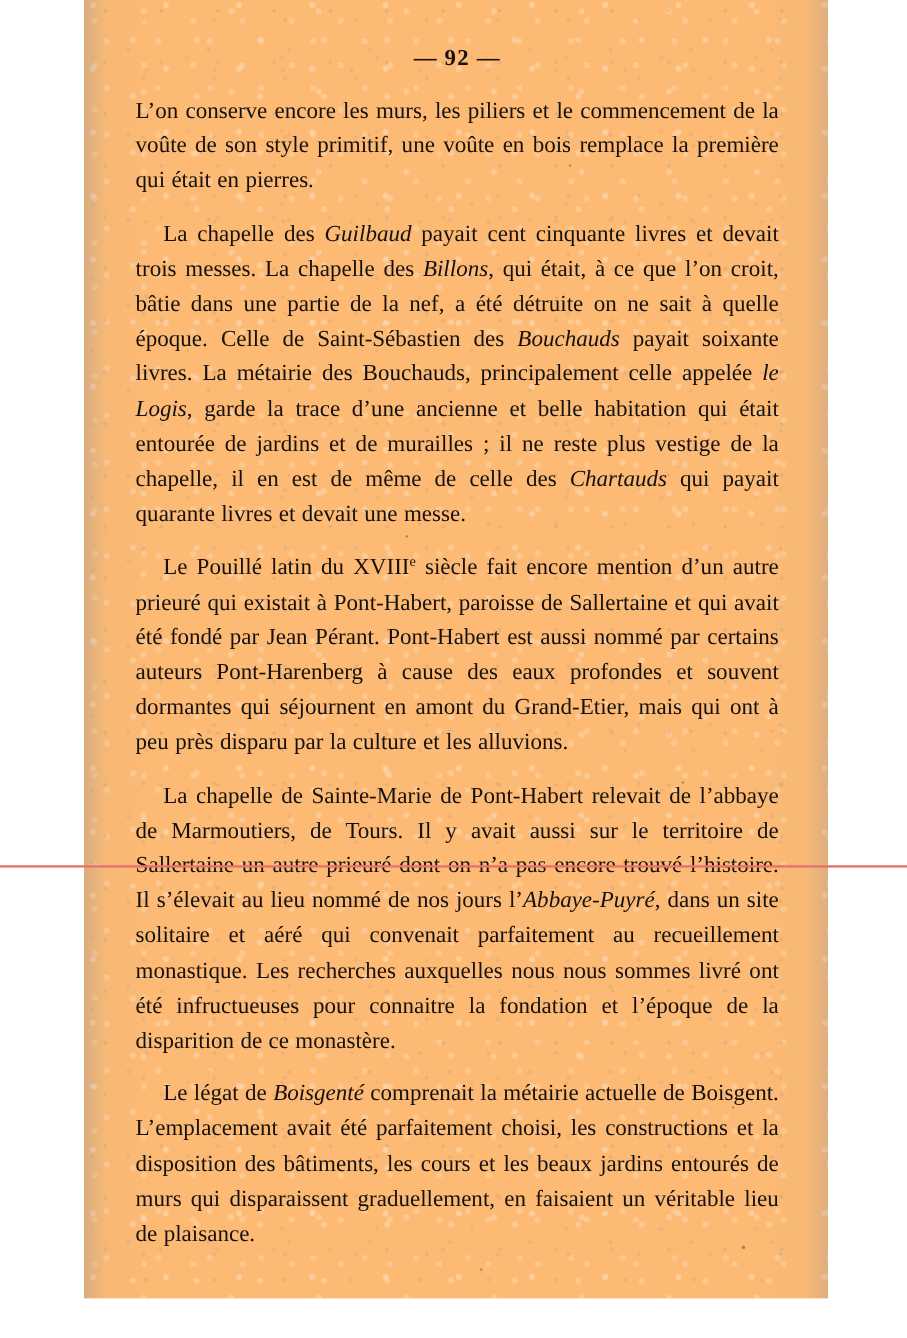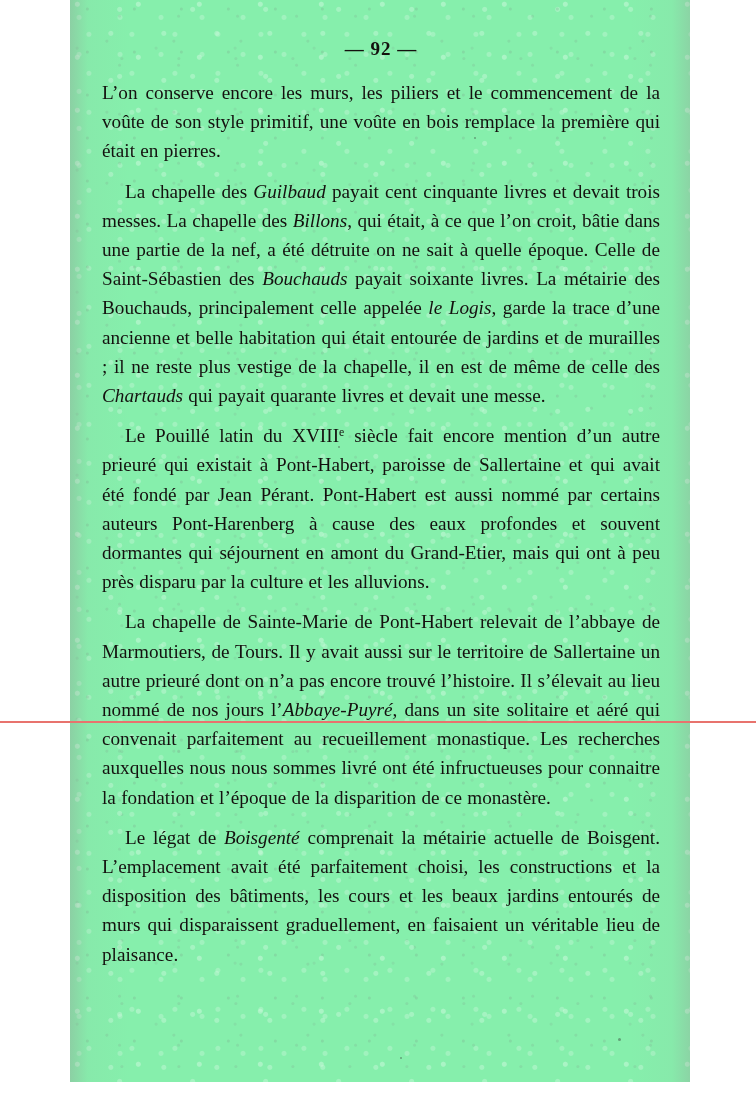--- a/index.html
+++ b/index.html
@@ -15,21 +15,21 @@
     font-family: "Liberation Serif", serif;
   }
 
   
   #scan-page {
     position: absolute;
     left: 70px;
     top: 0px;
     width: 620px;
     height: 1082px;
-    background-color: #86efac;
+    background-color: #fdba74;
     overflow: hidden;
   }
 
   
   #paper-texture {
     position: absolute;
     inset: 0;
     pointer-events: none;
     opacity: 0.55;
     background-image:
@@ -75,21 +75,21 @@
     font-size: 19px;
     letter-spacing: 1px;
     margin: 0;
     padding-top: 38px;
     padding-bottom: 0;
     position: relative;
     z-index: 3;
   }
 
   p.para {
-    margin: 4px;
+    margin: 15px;
     padding: 0;
     font-size: 19.2px;
     line-height: 29.2px;
     text-align: justify;
     text-align-last: left;
     word-spacing: 0.5px;
     position: relative;
     z-index: 3;
   }
   p.para.indent {

